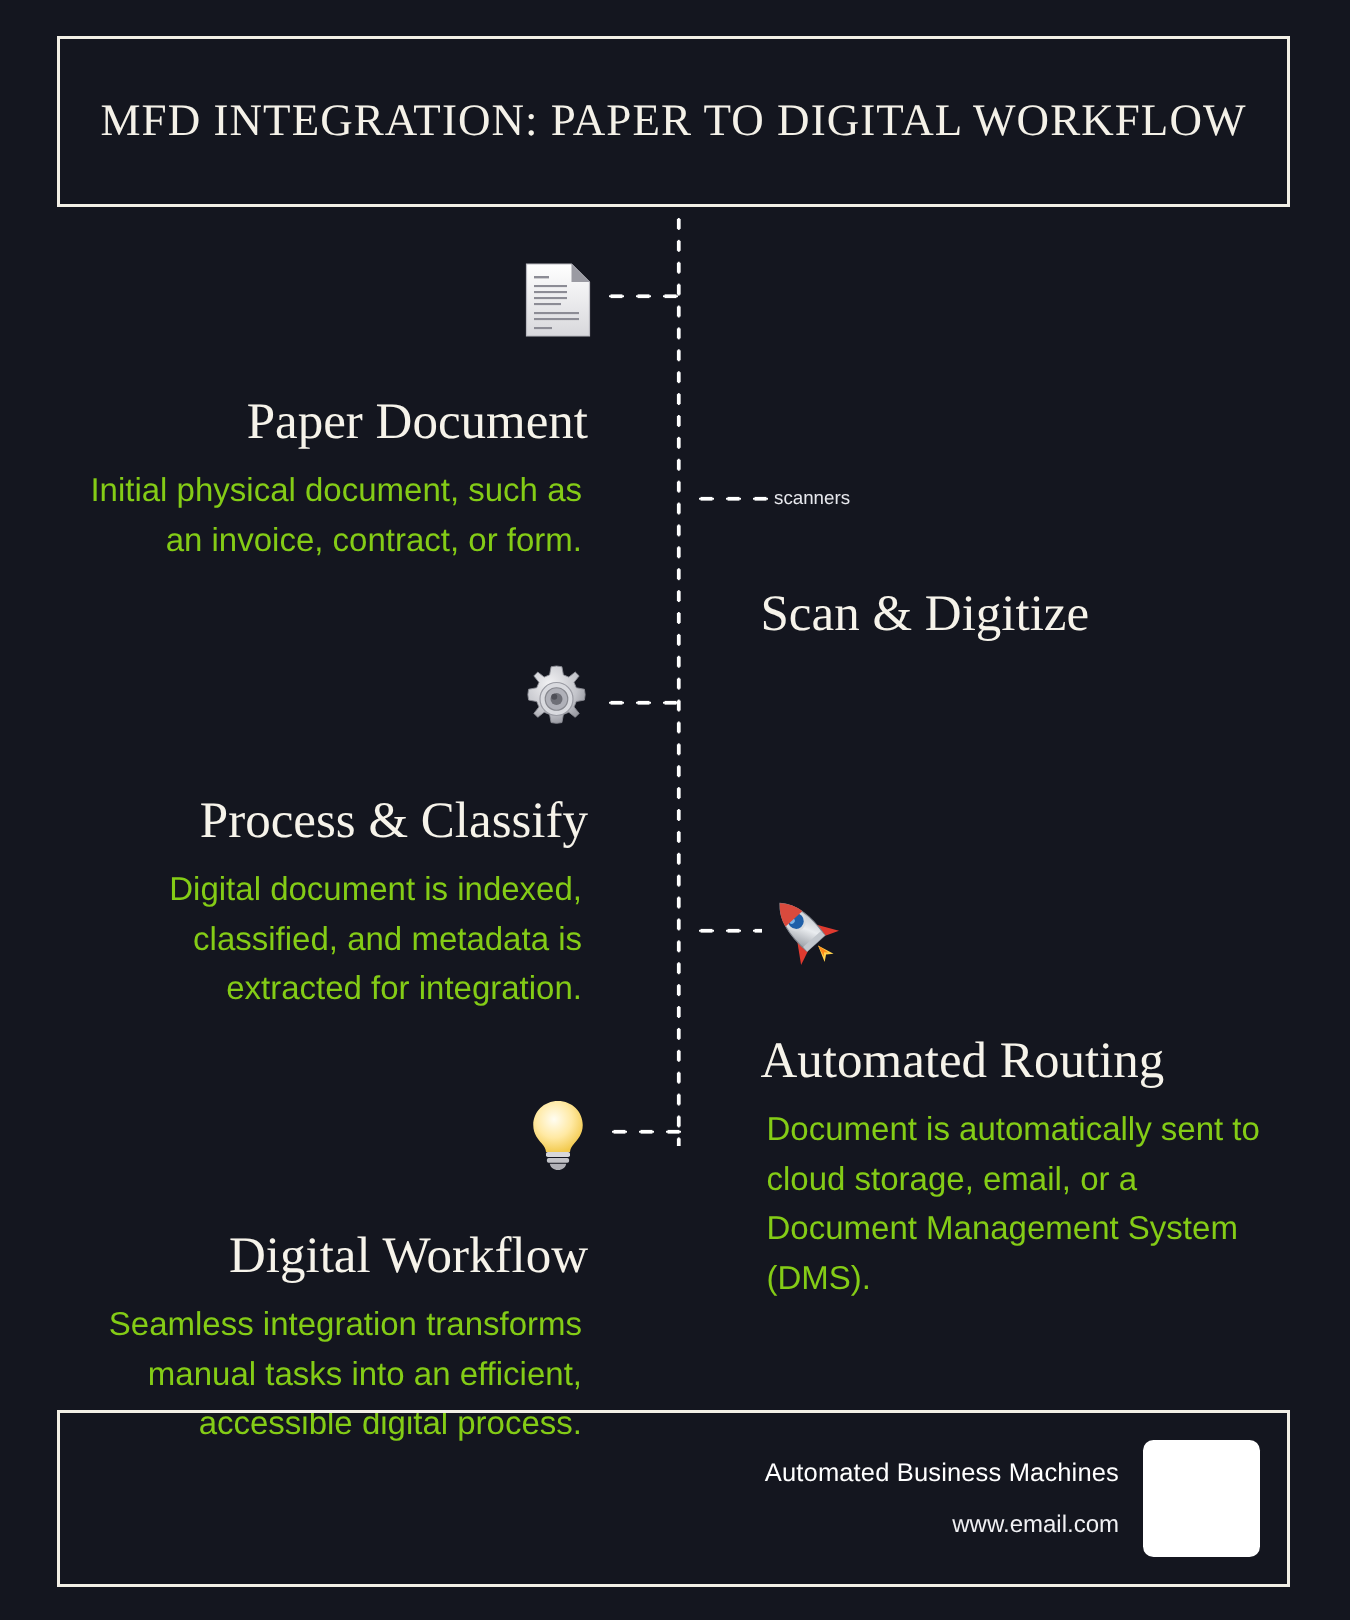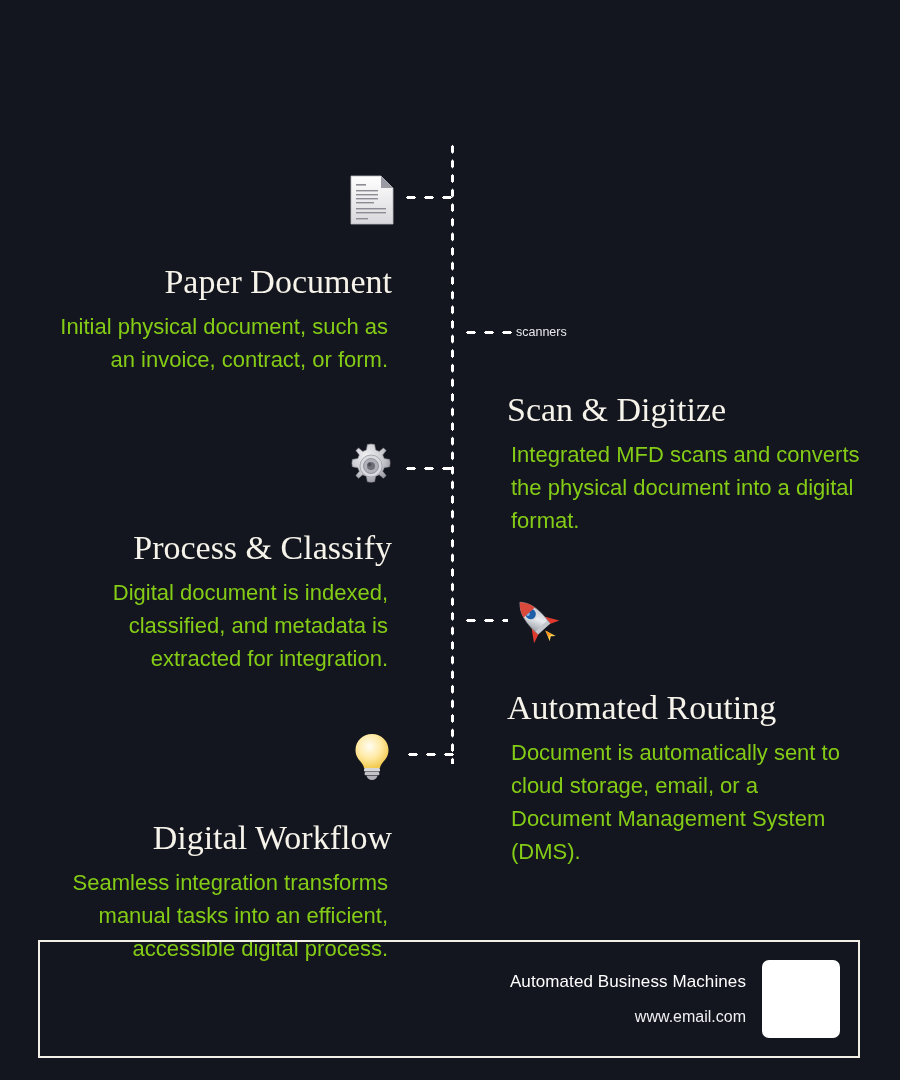--- a/index.html
+++ b/index.html
@@ -167,20 +167,23 @@
     height: 78px;
     background: #ffffff;
     border-radius: 7px;
   }
 </style>
 </head>
 <body>
 
 <div id="infographic">
 
+  <div class="header-frame">
+    <div class="header-title">MFD Integration: Paper to Digital Workflow</div>
+  </div>
 
   <div class="timeline-axis"></div>
 
   <div class="step">
     <div class="step-icon" style="left:343px; top:172px;">
       <svg class="icon-doc" viewBox="0 0 56 56" xmlns="http://www.w3.org/2000/svg">
         <defs>
           <linearGradient id="docg" x1="0" y1="0" x2="0" y2="1">
             <stop offset="0%" stop-color="#ffffff"></stop>
             <stop offset="100%" stop-color="#d8d8dc"></stop>
@@ -205,21 +208,20 @@
       <p class="step-title">Paper Document</p>
       <p class="step-desc">Initial physical document, such as an invoice, contract, or form.</p>
     </div>
   </div>
 
   <div class="step">
     <div class="connector" style="left:462px; top:330px; width:52px;"></div>
     <div class="step-icon-label" style="left:516px; top:325px;">scanners</div>
     <div class="step-text left-align" style="left:507px; top:390px;">
       <p class="step-title">Scan &amp; Digitize</p>
-      <p class="step-desc">Integrated MFD scans and converts the physical document into a digital format.</p>
     </div>
   </div>
 
   <div class="step">
     <div class="step-icon" style="left:343px; top:441px;">
       <svg class="icon-gear" viewBox="0 0 56 56" xmlns="http://www.w3.org/2000/svg">
         <defs>
           <radialGradient id="gearg" cx="38%" cy="32%" r="70%">
             <stop offset="0%" stop-color="#f2f2f4"></stop>
             <stop offset="70%" stop-color="#c3c4ca"></stop>

